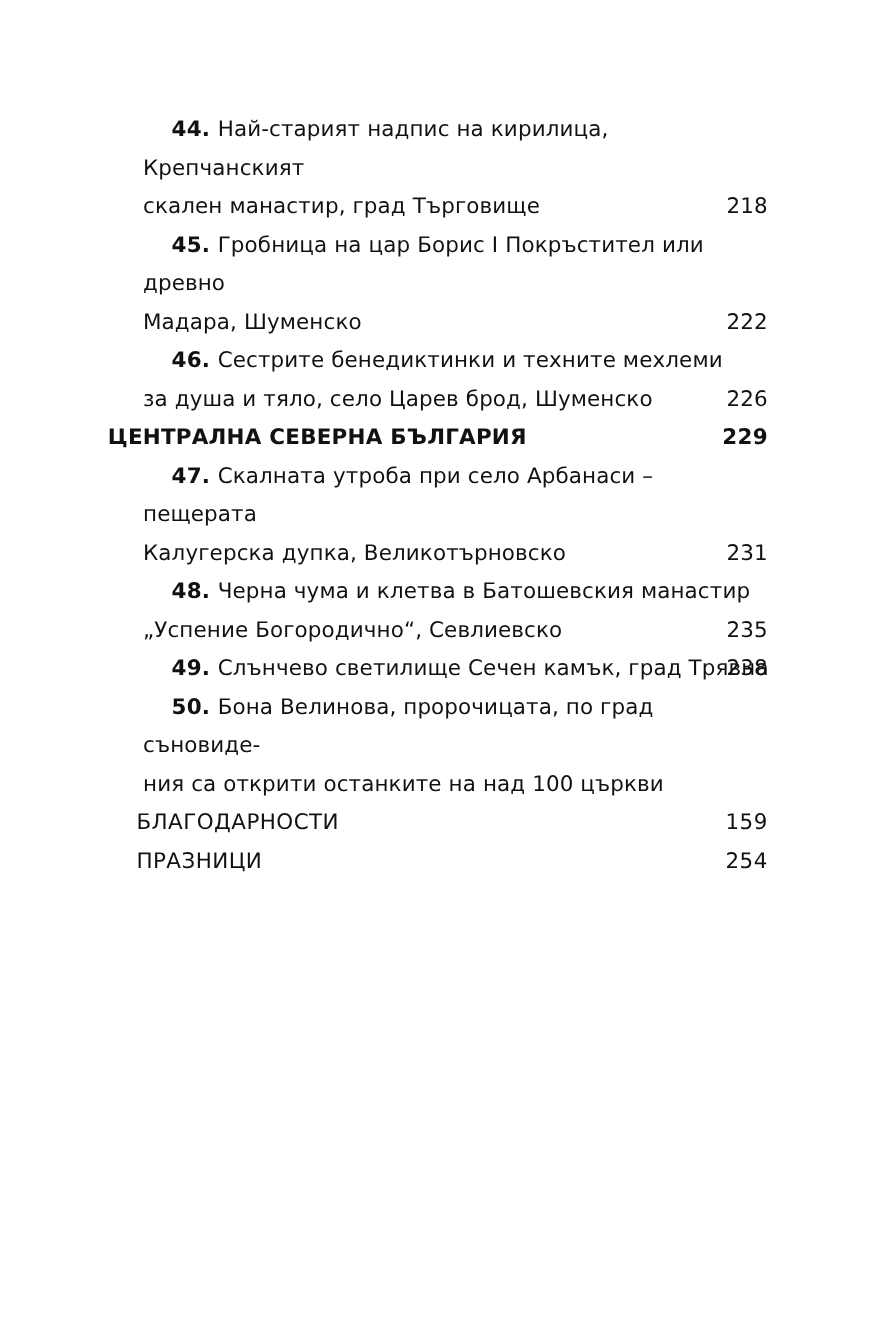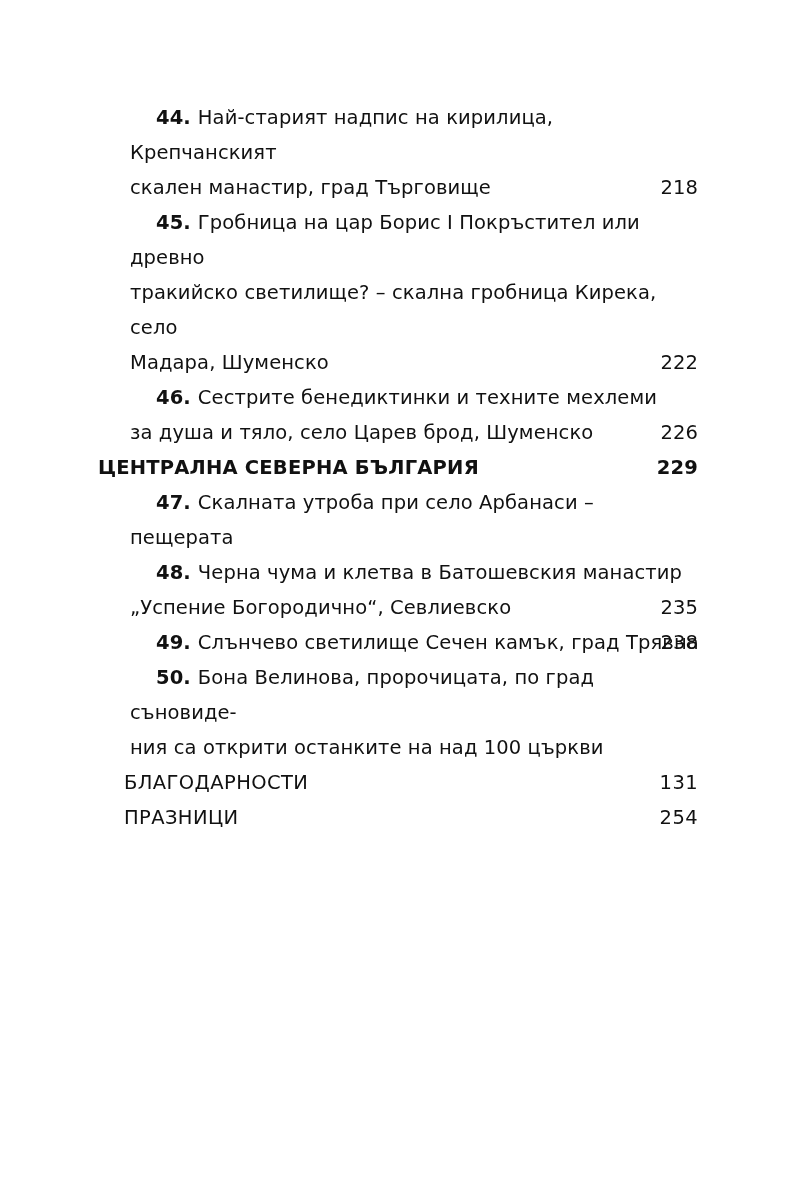--- a/index.html
+++ b/index.html
@@ -75,23 +75,20 @@
         <span class="title">скален манастир, град Търговище</span>
         <span class="tabnum">218</span>
       </div>
     </div>
 
     <div class="entry-block">
       <div class="line">
         <span class="lead">45.</span><span class="title">Гробница на цар Борис I Покръстител или древно</span>
       </div>
       <div class="line">
-        <span class="title">тракийско светилище? – скална гробница Кирека, село</span>
-      </div>
-      <div class="line">
         <span class="title">Мадара, Шуменско</span>
         <span class="tabnum">222</span>
       </div>
     </div>
 
     <div class="entry-block">
       <div class="line">
         <span class="lead">46.</span><span class="title">Сестрите бенедиктинки и техните мехлеми</span>
       </div>
       <div class="line">
@@ -103,20 +100,24 @@
     <div class="section-head">
       <div class="line">
         <span>ЦЕНТРАЛНА СЕВЕРНА БЪЛГАРИЯ</span>
         <span class="tabnum bold">229</span>
       </div>
     </div>
 
     <div class="entry-block">
       <div class="line">
         <span class="lead">47.</span><span class="title">Скалната утроба при село Арбанаси – пещерата</span>
+      </div>
+      <div class="line">
+        <span class="title">Калугерска дупка, Великотърновско</span>
+        <span class="tabnum">231</span>
       </div>
     </div>
 
     <div class="entry-block">
       <div class="line">
         <span class="lead">48.</span><span class="title">Черна чума и клетва в Батошевския манастир</span>
       </div>
       <div class="line">
         <span class="title">„Успение Богородично“, Севлиевско</span>
         <span class="tabnum">235</span>
@@ -135,21 +136,21 @@
         <span class="lead">50.</span><span class="title">Бона Велинова, пророчицата, по град съновиде-</span>
       </div>
       <div class="line">
         <span class="title">ния са открити останките на над 100 църкви</span>
       </div>
     </div>
 
     <div class="back-matter">
       <div class="line">
         <span>БЛАГОДАРНОСТИ</span>
-        <span class="tabnum">131</span>
+        <span class="tabnum">159</span>
       </div>
       <div class="line">
         <span>ПРАЗНИЦИ</span>
         <span class="tabnum">254</span>
       </div>
     </div>
 
   </div>
 </div>
 

